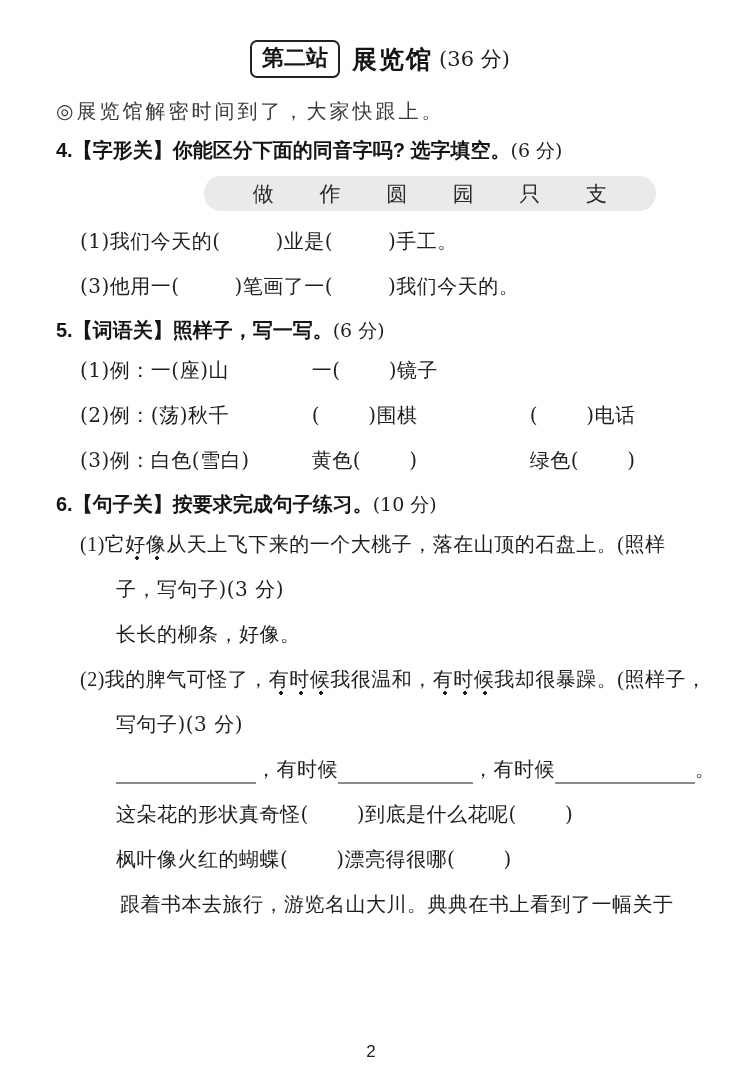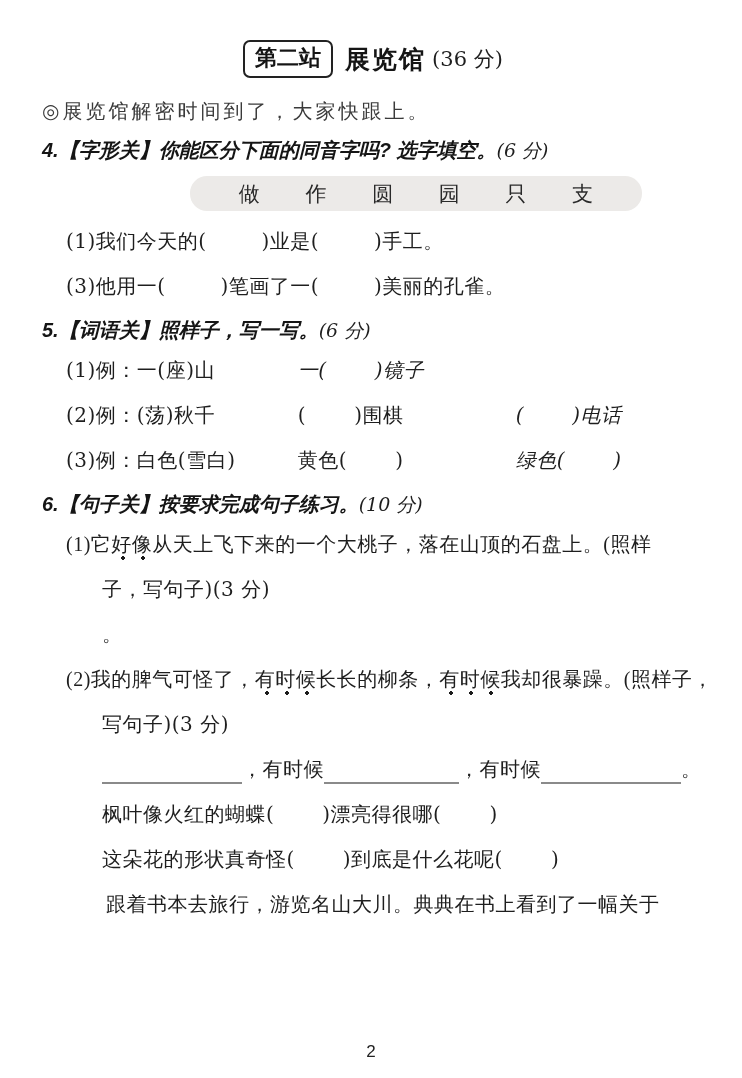--- a/index.html
+++ b/index.html
@@ -1,21 +1,21 @@
 <!DOCTYPE html>
 <html><head>
 <meta charset="utf-8">
 <style>
   * { margin:0; padding:0; box-sizing:border-box; }
   html,body { background:#ffffff; }
   body { width:742px; height:1078px; overflow:hidden; }
   .sheet {
     position:relative;
     width:742px; height:1078px;
-    padding:40px 38px 0 42px;
+    padding:40px 38px 0 56px;
     background:#ffffff;
     color:#1c1c1c;
   }
   .hei { font-family:"Liberation Sans", sans-serif; font-weight:700; color:#151515; }
   .kai { font-family:"DejaVu Serif", serif; color:#1e1e1e; }
   .pts { font-family:"DejaVu Serif", serif; font-weight:400; color:#1e1e1e; }
 
   
   .header { text-align:center; margin-bottom:20px; white-space:nowrap; }
   .station-box {
@@ -33,21 +33,21 @@
   
   .intro {
     font-size:20px;
     letter-spacing:3px;
     color:#3a3a3a;
     margin-bottom:12px;
     white-space:nowrap;
   }
 
   
-  .qtitle { font-size:20px; margin:10px 0 12px 0; white-space:nowrap;font-style:italic; }
+  .qtitle { font-size:20px; margin:10px 0 12px 0; white-space:nowrap; }
   .qtitle .pts { font-size:19px; }
 
   
   .bank {
     width:452px;
     margin:4px 0 16px 148px;
     background:#eceae8;
     border-radius:17px;
     height:35px;
     display:flex;
@@ -74,21 +74,21 @@
     margin-bottom:16px;
     white-space:pre-wrap;
     letter-spacing:0.5px;
   }
 
   
   .row { display:flex; }
   .row .c0 { flex:0 0 auto; }
   .row .c1 { flex:0 0 202px; }
   .row .c2 { flex:0 0 218px; }
-  .row .c3 { flex:0 0 auto;font-style:italic; }
+  .row .c3 { flex:0 0 auto; }
 
   
   .ansline { display:flex; align-items:flex-end; }
   .ansline > span { white-space:pre; flex:0 0 auto; }
   .fill {
     display:inline-block;
     border-bottom:2px solid #8a8a8a;
     height:24px;
   }
   .grow { flex:1 1 auto; }
@@ -142,21 +142,21 @@
   <div class="bank kai">
     <span>做</span>
     <span>作</span>
     <span>圆</span>
     <span>园</span>
     <span>只</span>
     <span>支</span>
   </div>
 
   <div class="sub kai"><span>(1)</span><span>我们今天的(        )业是(        )手工。</span></div>
-  <div class="sub kai"><span>(3)</span><span>他用一(        )笔画了一(        )美丽的孔雀。</span></div>
+  <div class="sub kai"><span>(3)</span><span>他用一(        )笔画了一(        )我们今天的。</span></div>
 
   <div class="qtitle">
     <span class="hei">5.</span><span class="hei">【词语关】</span><span class="hei">照样子，写一写。</span><span class="pts">(6 分)</span>
   </div>
 
   <div class="sub kai row">
     <span class="c0">(1)</span>
     <span class="c1">例：一(座)山</span>
     <span class="c3">一(       )镜子</span>
   </div>
@@ -175,31 +175,31 @@
 
   <div class="qtitle">
     <span class="hei">6.</span><span class="hei">【句子关】</span><span class="hei">按要求完成句子练习。</span><span class="pts">(10 分)</span>
   </div>
 
   <div class="sub kai nowrap">
     <span>(1)</span><span>它</span><span class="emph">好像</span><span>从天上飞下来的一个大桃子，落在山顶的石盘上。(照样</span>
   </div>
   <div class="cont kai">子，写句子)(3 分)</div>
   <div class="cont kai ansline">
-    <span class="fill grow"></span><span>。</span>
+    <span>长长的柳条，好像</span><span class="fill grow"></span><span>。</span>
   </div>
 
   <div class="sub kai nowrap">
-    <span>(2)</span><span>我的脾气可怪了，</span><span class="emph">有时候</span><span>长长的柳条，</span><span class="emph">有时候</span><span>我却很暴躁。(照样子，</span>
+    <span>(2)</span><span>我的脾气可怪了，</span><span class="emph">有时候</span><span>我很温和，</span><span class="emph">有时候</span><span>我却很暴躁。(照样子，</span>
   </div>
   <div class="cont kai">写句子)(3 分)</div>
   <div class="cont kai ansline">
     <span class="fill w140"></span><span>，有时候</span><span class="fill w135"></span><span>，有时候</span><span class="fill w140"></span><span>。</span>
   </div>
 
+  <div class="cont kai">这朵花的形状真奇怪(       )到底是什么花呢(       )</div>
   <div class="cont kai">枫叶像火红的蝴蝶(       )漂亮得很哪(       )</div>
-  <div class="cont kai">这朵花的形状真奇怪(       )到底是什么花呢(       )</div>
 
 
   <div class="q7para1 kai">跟着书本去旅行，游览名山大川。典典在书上看到了一幅关于</div>
 
   <div class="pagenum">2</div>
 </div>
 
 </body></html>

